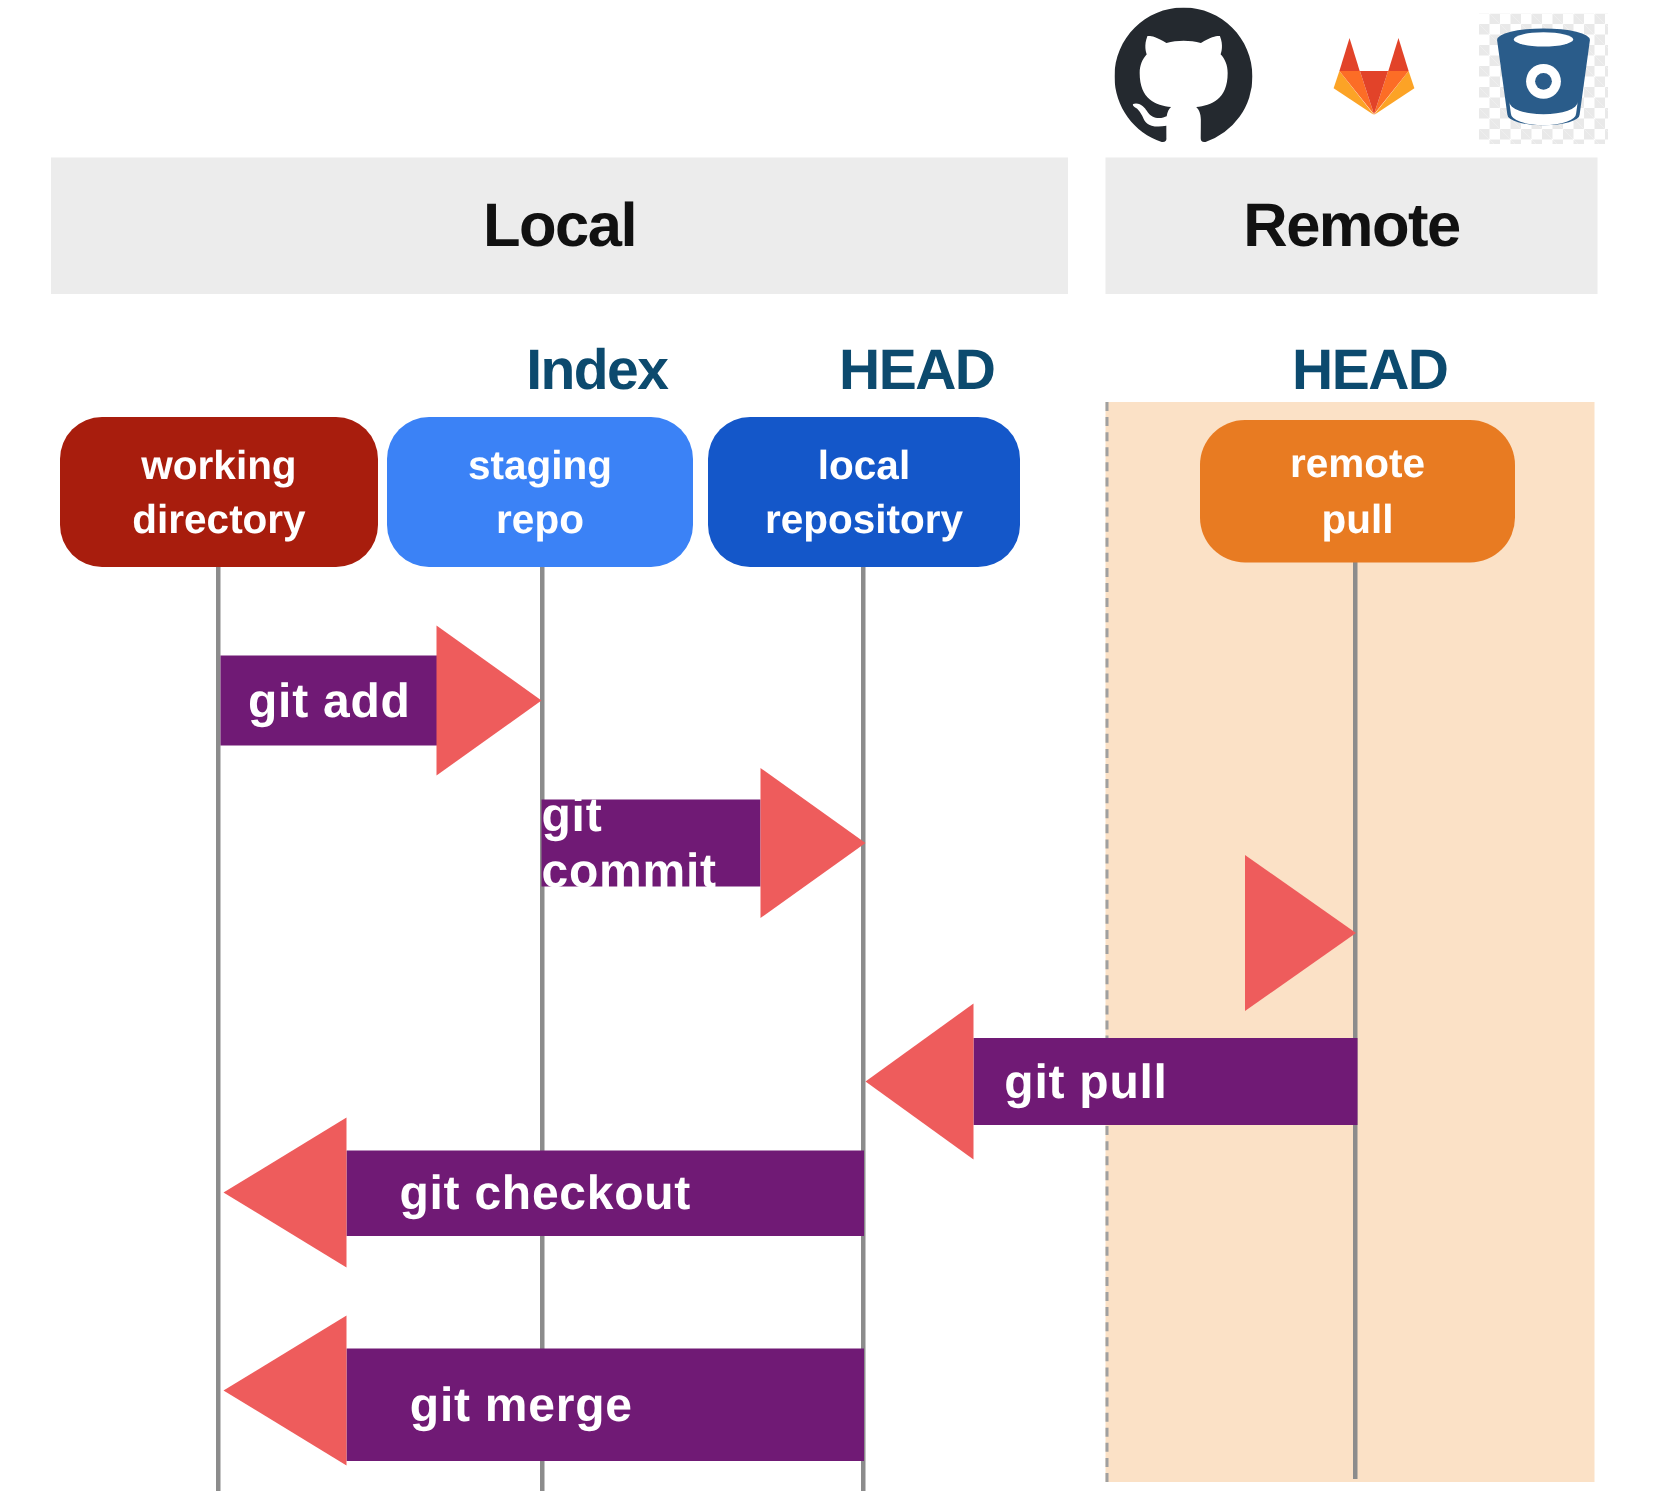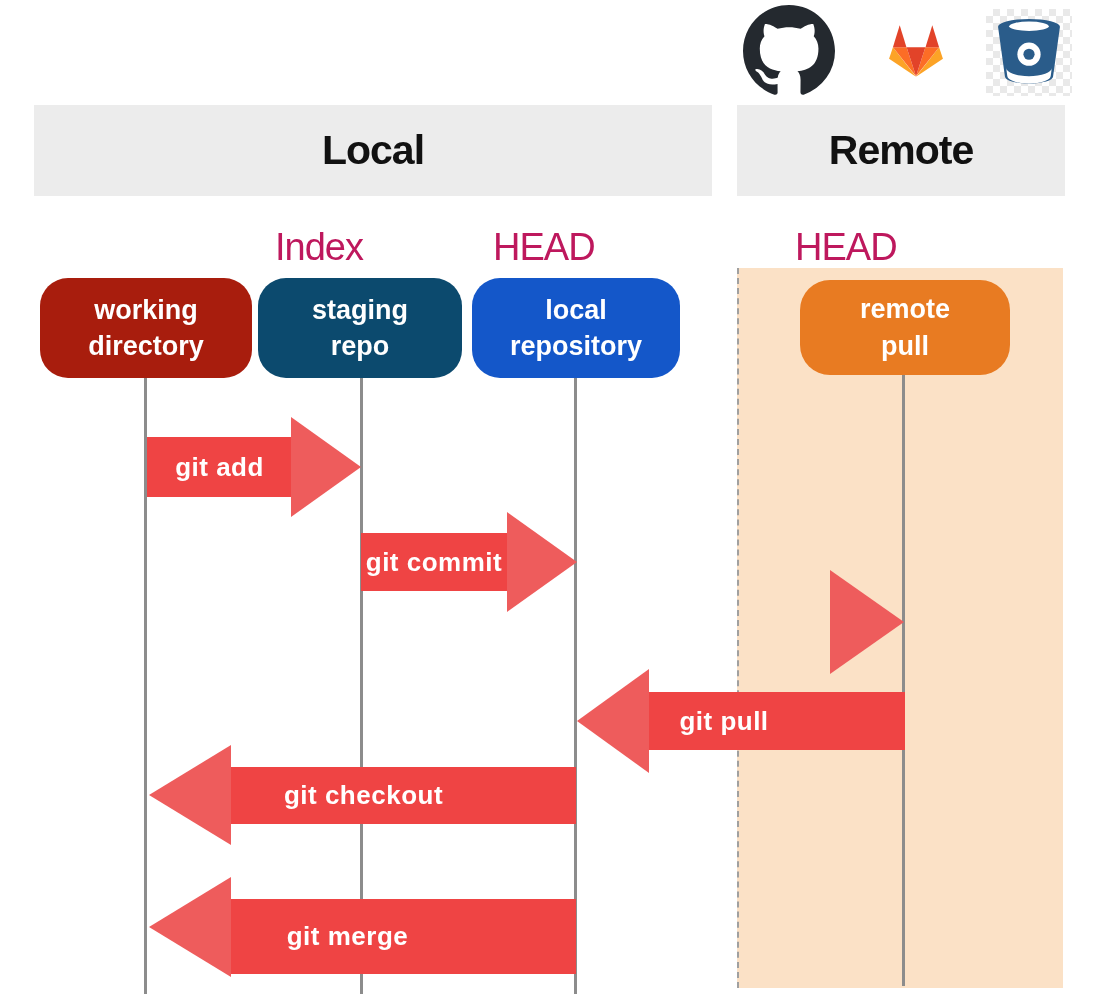--- a/index.html
+++ b/index.html
@@ -37,22 +37,22 @@
     font-size: 41px; font-weight: bold; color: #111;
     letter-spacing: -1px;
   }
   #local-header  { left: 34px;  width: 678px; }
   #remote-header { left: 737px; width: 328px; }
 
   
   .col-label {
     position: absolute;
     top: 226px; width: 170px;
-    text-align: left;
-    font-size: 38px; font-weight: normal; color: #be185d;
+    text-align: right;
+    font-size: 38px; font-weight: bold; color: #0c4a6e;
     letter-spacing: -1px;
   }
   #label-index       { left: 275px; }
   #label-head-local  { left: 493px; }
   #label-head-remote { left: 795px; }
 
   
   .remote-zone {
     position: absolute;
     left: 737px; top: 268px;
@@ -80,30 +80,30 @@
     top: 278px; height: 100px;
     border-radius: 28px;
     color: #ffffff;
     font-weight: bold; font-size: 27px; line-height: 1.35;
     display: flex; flex-direction: column;
     align-items: center; justify-content: center;
     text-align: center;
     z-index: 3;
   }
   #node-working { left: 40px;  width: 212px; background: #a81d0d; }
-  #node-staging { left: 258px; width: 204px; background: #0c4a6e; }
+  #node-staging { left: 258px; width: 204px; background: #3b82f6; }
   #node-local   { left: 472px; width: 208px; background: #1457c9; }
   #node-remote  { left: 800px; width: 210px; top: 280px; height: 95px;
                   background: #e87b22; border-radius: 30px; }
 
   
   .arrow-body {
     position: absolute;
-    background: #ef4444;
-    color: #ffffff; font-weight: bold; font-size: 26px;
+    background: #701a75;
+    color: #ffffff; font-weight: bold; font-size: 32px;
     letter-spacing: 0.5px;
     display: flex; align-items: center; justify-content: center;
     z-index: 2;
   }
   .arrow-head {
     position: absolute;
     width: 0; height: 0;
     z-index: 2;
   }
   .head-right { border-top: 50px solid transparent; border-bottom: 50px solid transparent; border-left: 70px solid #ee5c5c; }

